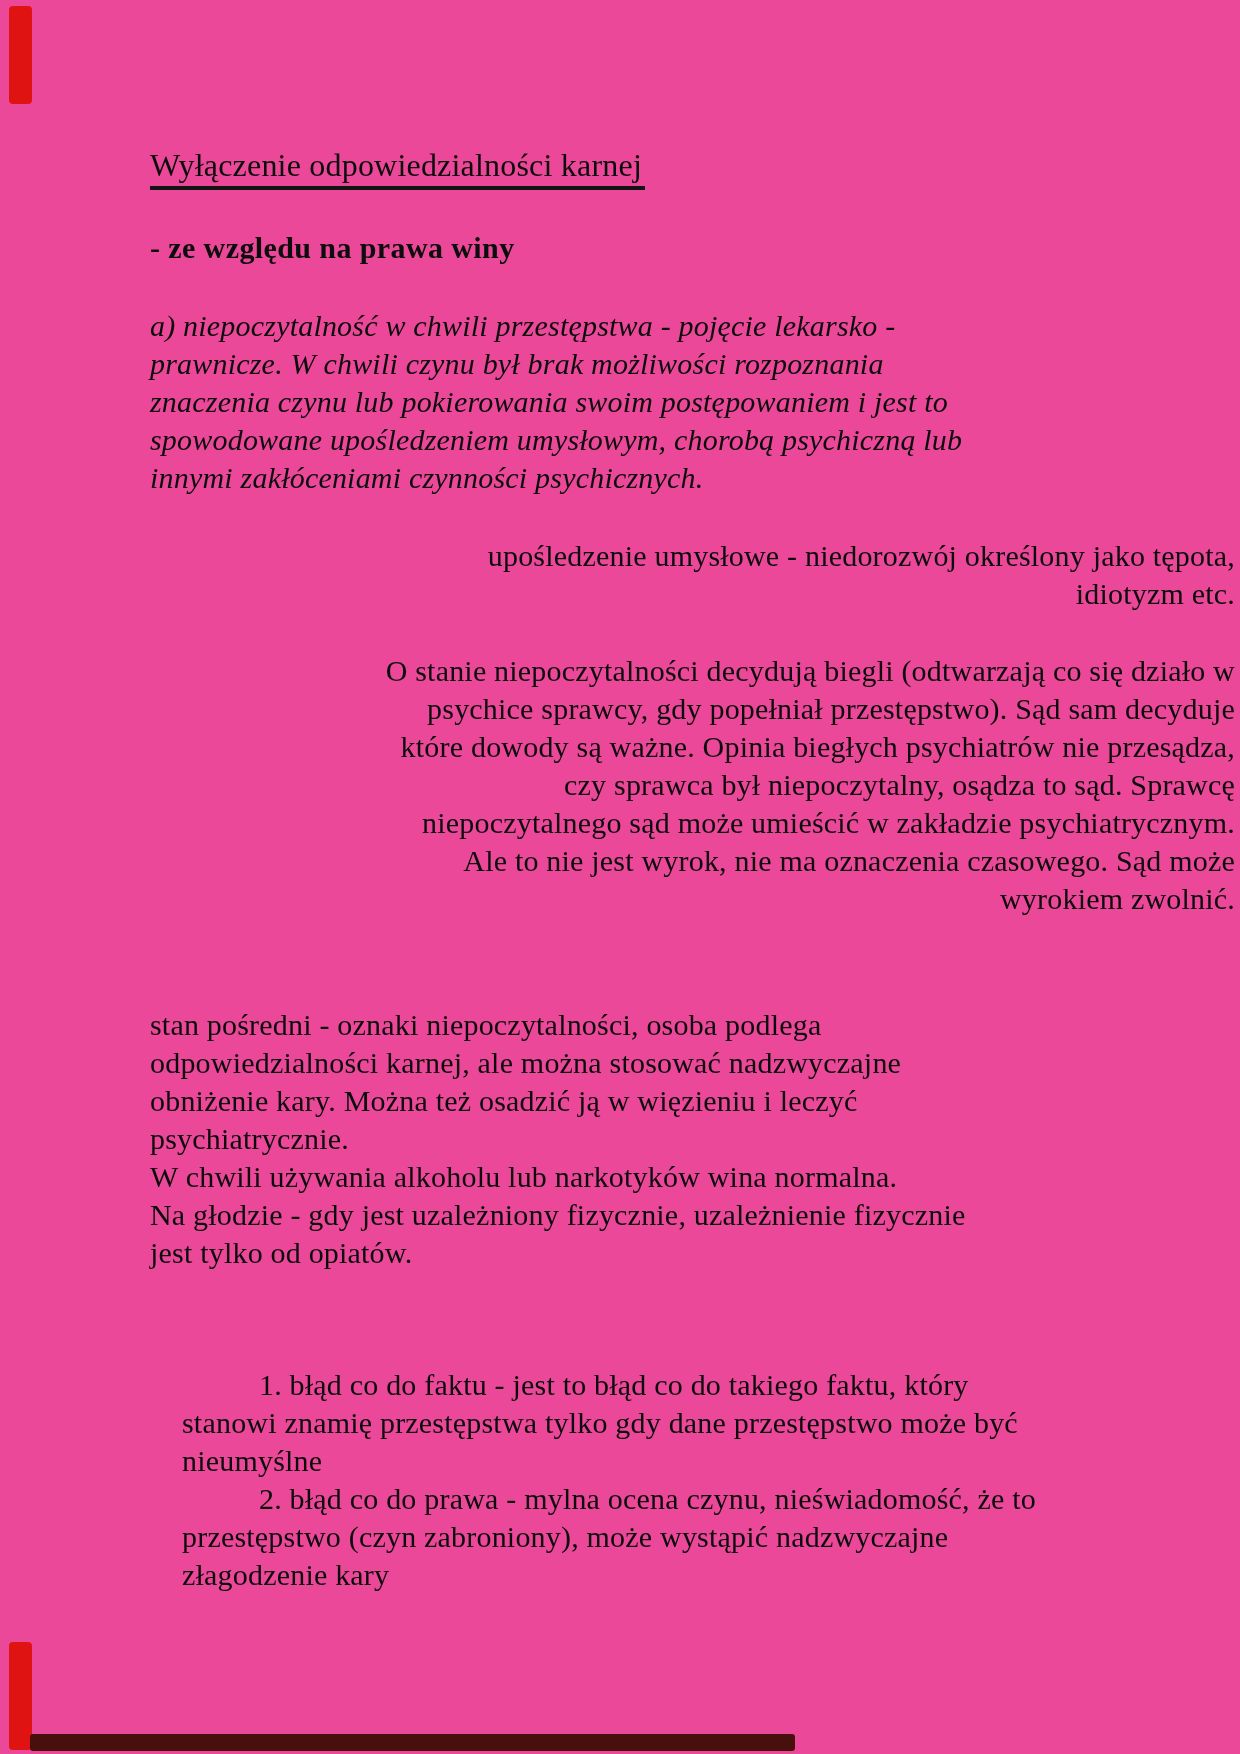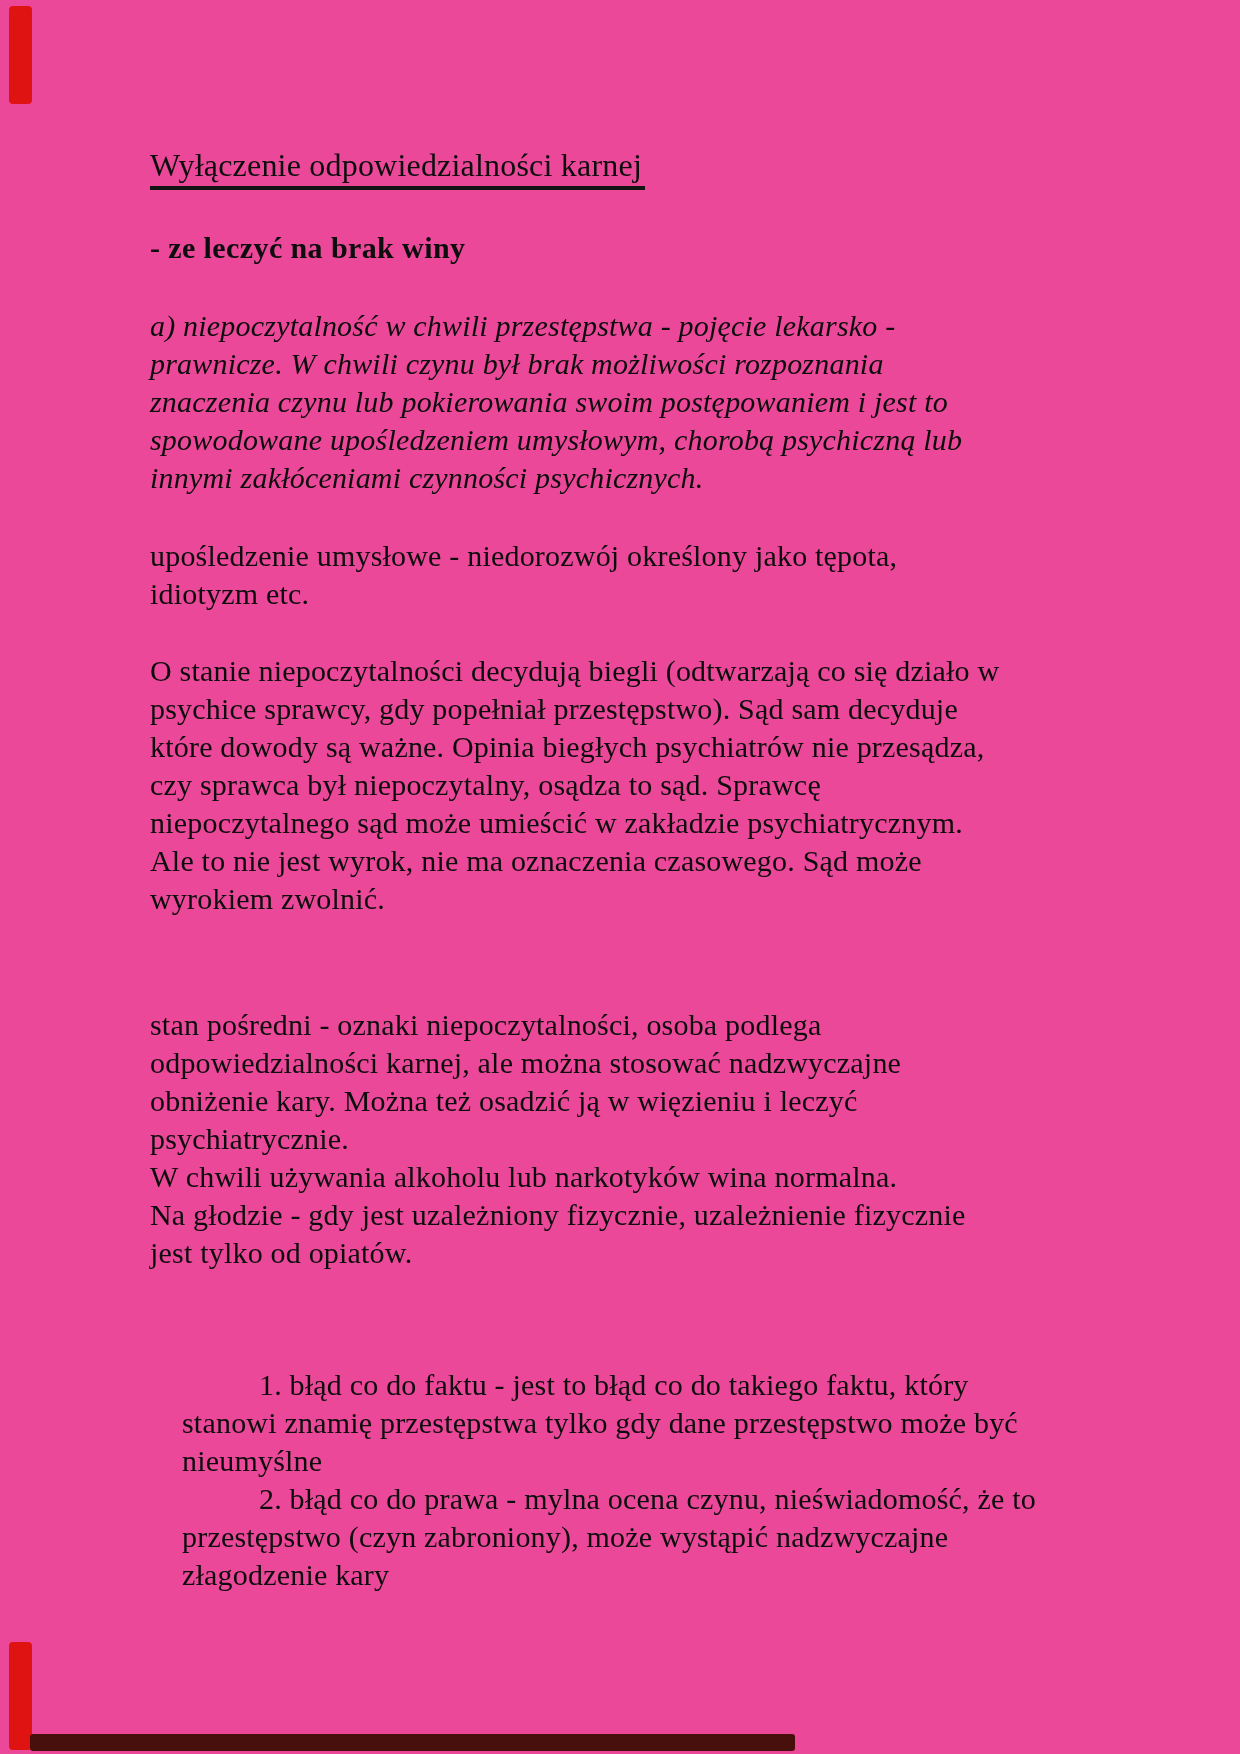--- a/index.html
+++ b/index.html
@@ -32,22 +32,22 @@
     display: inline-block;
     padding: 0 3px 2px 0;
     border-bottom: 4px solid #141414;
   }
   .doc-subtitle {
     top: 229px;
     font-weight: 700;
     letter-spacing: 0.4px;
   }
   .p-a { top: 307px; font-style: italic; }
-  .p-b { top: 537px; }
-  .p-c { top: 652px; }
+  .p-b { top: 537px; text-align: right; }
+  .p-c { top: 652px; text-align: right; }
   .p-d { top: 1006px; }
   .p-e { top: 1262px; }
   .p-f { top: 1366px; margin-left: 32px; }
   .artifact { position: absolute; }
   .artifact-red-top {
     left: 9px; top: 6px; width: 23px; height: 98px;
     background: #e01313; border-radius: 4px;
   }
   .artifact-red-bottom {
     left: 9px; top: 1642px; width: 23px; height: 108px;
@@ -62,21 +62,21 @@
 <body>
 
 <div class="page">
 
   <div class="artifact artifact-red-top"></div>
   <div class="artifact artifact-red-bottom"></div>
   <div class="artifact artifact-maroon-bottom"></div>
 
   <h1 class="textblock doc-title"><span class="u">Wyłączenie odpowiedzialności karnej</span></h1>
 
-  <p class="textblock doc-subtitle">- ze leczyć na brak winy</p>
+  <p class="textblock doc-subtitle">- ze względu na prawa winy</p>
 
   <p class="textblock p-a">a) niepoczytalność w chwili przestępstwa - pojęcie lekarsko -
 prawnicze. W chwili czynu był brak możliwości rozpoznania
 znaczenia czynu lub pokierowania swoim postępowaniem i jest to
 spowodowane upośledzeniem umysłowym, chorobą psychiczną lub
 innymi zakłóceniami czynności psychicznych.</p>
 
   <p class="textblock p-b">upośledzenie umysłowe - niedorozwój określony jako tępota,
 idiotyzm etc.</p>
 

